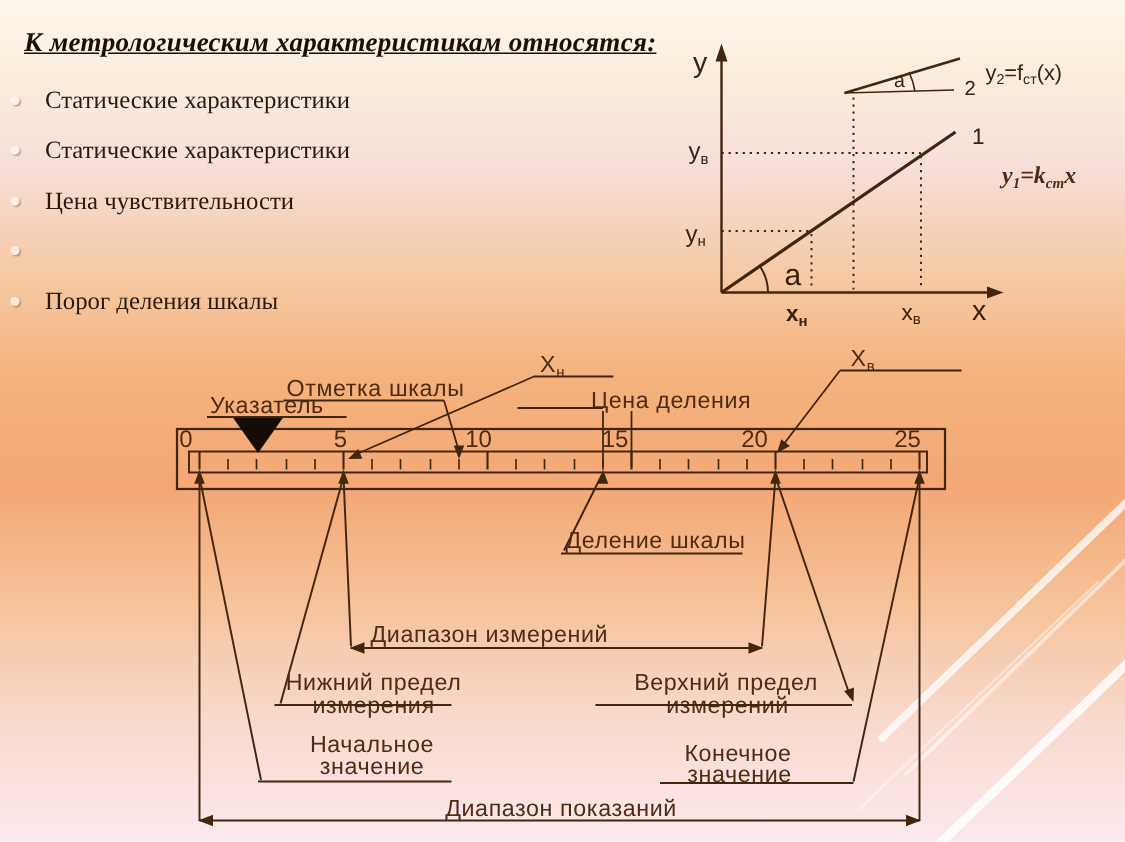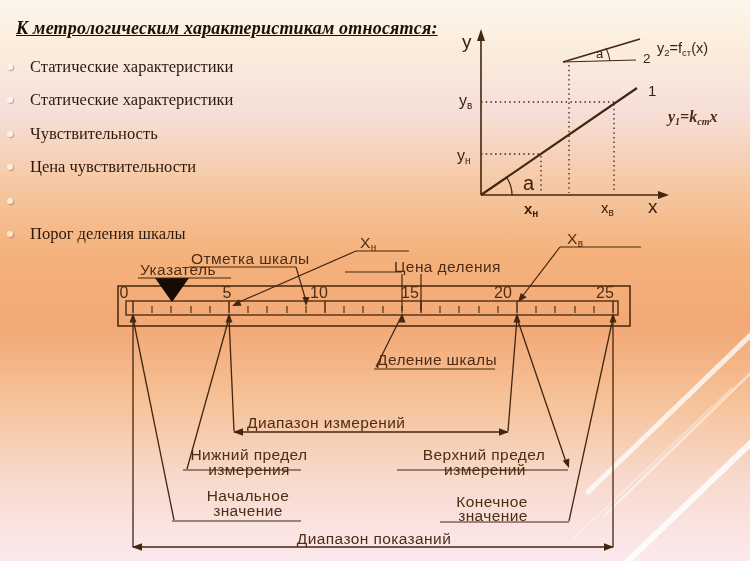--- a/index.html
+++ b/index.html
@@ -44,24 +44,20 @@
   <div class="title">К метрологическим характеристикам относятся:</div>
 
   <div class="bullets">
     <div class="bullet-row">
       <span class="bullet-dot"></span>
       <span class="bullet-text">Статические характеристики</span>
     </div>
     <div class="bullet-row">
       <span class="bullet-dot"></span>
       <span class="bullet-text">Статические характеристики</span>
-    </div>
-    <div class="bullet-row">
-      <span class="bullet-dot"></span>
-      <span class="bullet-text">Чувствительность</span>
     </div>
     <div class="bullet-row">
       <span class="bullet-dot"></span>
       <span class="bullet-text">Цена чувствительности</span>
     </div>
     <div class="bullet-row">
       <span class="bullet-dot"></span>
     </div>
     <div class="bullet-row">
       <span class="bullet-dot"></span>

